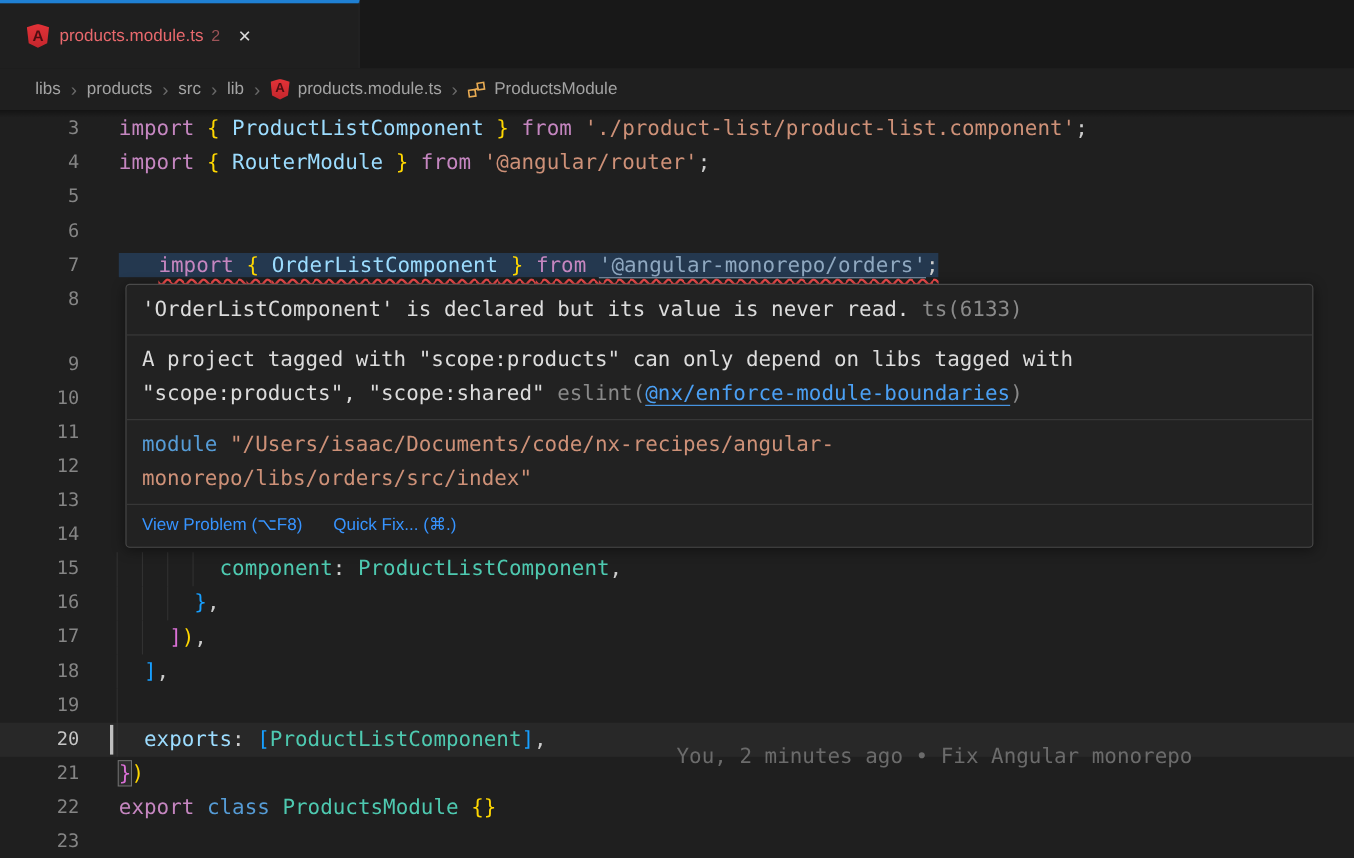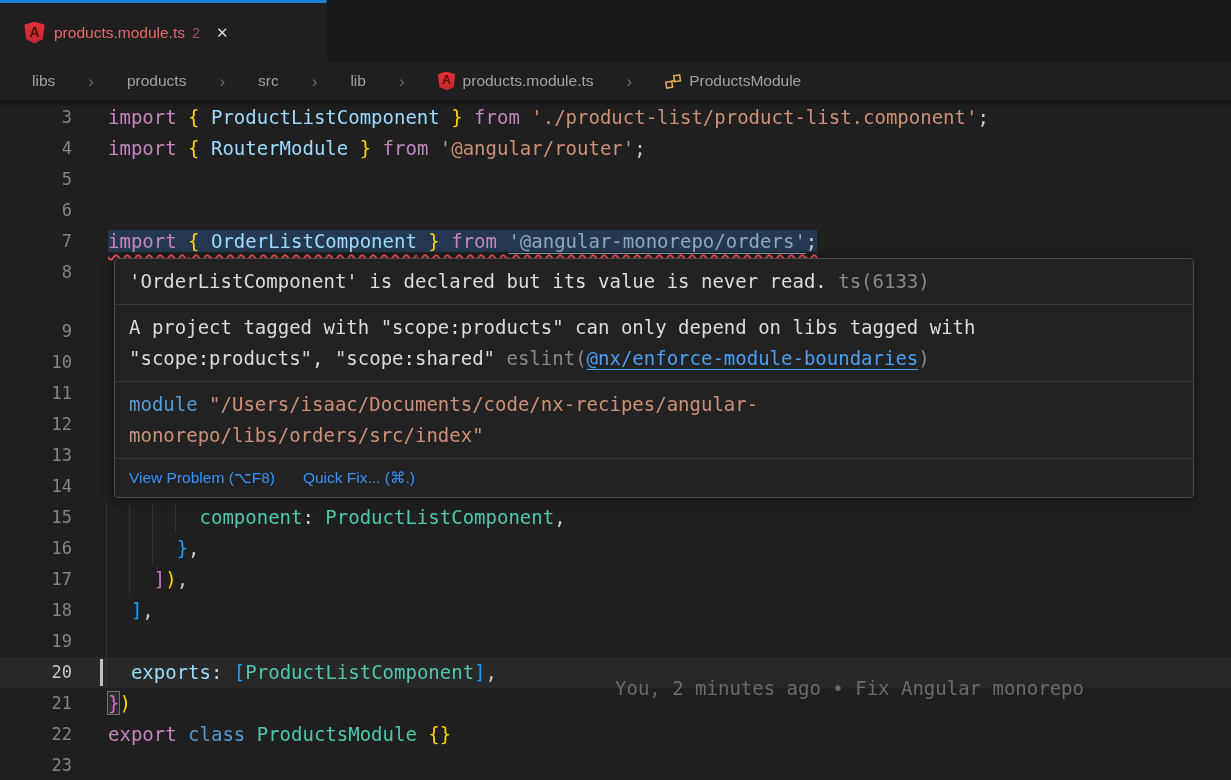--- a/index.html
+++ b/index.html
@@ -25,21 +25,21 @@
     color:rgba(40,5,8,.78); font-family:"Liberation Sans",sans-serif;
     font-weight:bold; font-size:14px; line-height:1; margin-top:-2px;
   }
   #tab-label { font-family:"Liberation Sans",sans-serif; font-size:15.5px; color:#e9696d; margin-left:9px; }
   #tab-badge { font-family:"Liberation Sans",sans-serif; font-size:14.5px; color:#9d5458; margin-left:7px; }
   #tab-close { font-family:"Liberation Sans",sans-serif; font-size:15px; color:#d7d7d7; margin-left:16px; cursor:pointer; }
   
   #breadcrumbs {
     position:absolute; left:0; top:62px; width:100%; height:38px; background:#1f1f1f;
     display:flex; align-items:center; padding-left:32px;
-    font-family:"Liberation Sans",sans-serif; font-size:15.5px; color:#a3a3a3;gap:24px;
+    font-family:"Liberation Sans",sans-serif; font-size:15.5px; color:#a3a3a3;
   }
   .crumb { display:flex; align-items:center; gap:7px; cursor:pointer; white-space:nowrap; }
   .crumb-sep { color:#6a6a6a; margin:0 9px; font-size:17px; line-height:1; }
   .class-icon { width:17px; height:17px; display:block; }
   #scroll-shadow {
     position:absolute; left:0; top:100px; width:100%; height:7px;
     background:linear-gradient(180deg, rgba(0,0,0,.38), rgba(0,0,0,0)); pointer-events:none; z-index:3;
   }
   
   .code-row { position:absolute; left:0; width:100%; height:31px; line-height:31px; font-size:19px; white-space:pre; }
@@ -62,21 +62,21 @@
   .cm   { color:#6a9955; }
   .b1   { color:#ffd700; }
   .b2   { color:#da70d6; }
   .b3   { color:#179fff; }
   .pun  { color:#cccccc; }
   .emoji{ color:#ffcc4d; }
   .match{ outline:1px solid #707070; background:rgba(255,255,255,.06); }
   .link { color:#8fa8c0; text-decoration:underline; text-decoration-color:#87a0b8; text-underline-offset:5px; }
   .hl7 {
     background:#24384f;
-    text-decoration:underline wavy #f14c4c; text-decoration-thickness:2px; text-underline-offset:6px;
+    text-decoration:underline wavy #f14c4c; text-decoration-thickness:2px; text-underline-offset:6px;padding-left:36px;
   }
   
   #hover {
     position:absolute; left:114px; top:258px; width:1080px; z-index:5;
     background:#222222; border:1px solid #4a4a4a; border-radius:4px;
     box-shadow:0 2px 12px rgba(0,0,0,.45); overflow:hidden;
   }
   .hover-section { padding:7px 14px; border-bottom:1px solid #3a3a3a; }
   .hover-section:last-child { border-bottom:none; }
   .hover-line { line-height:31px; font-size:19px; white-space:pre; }

